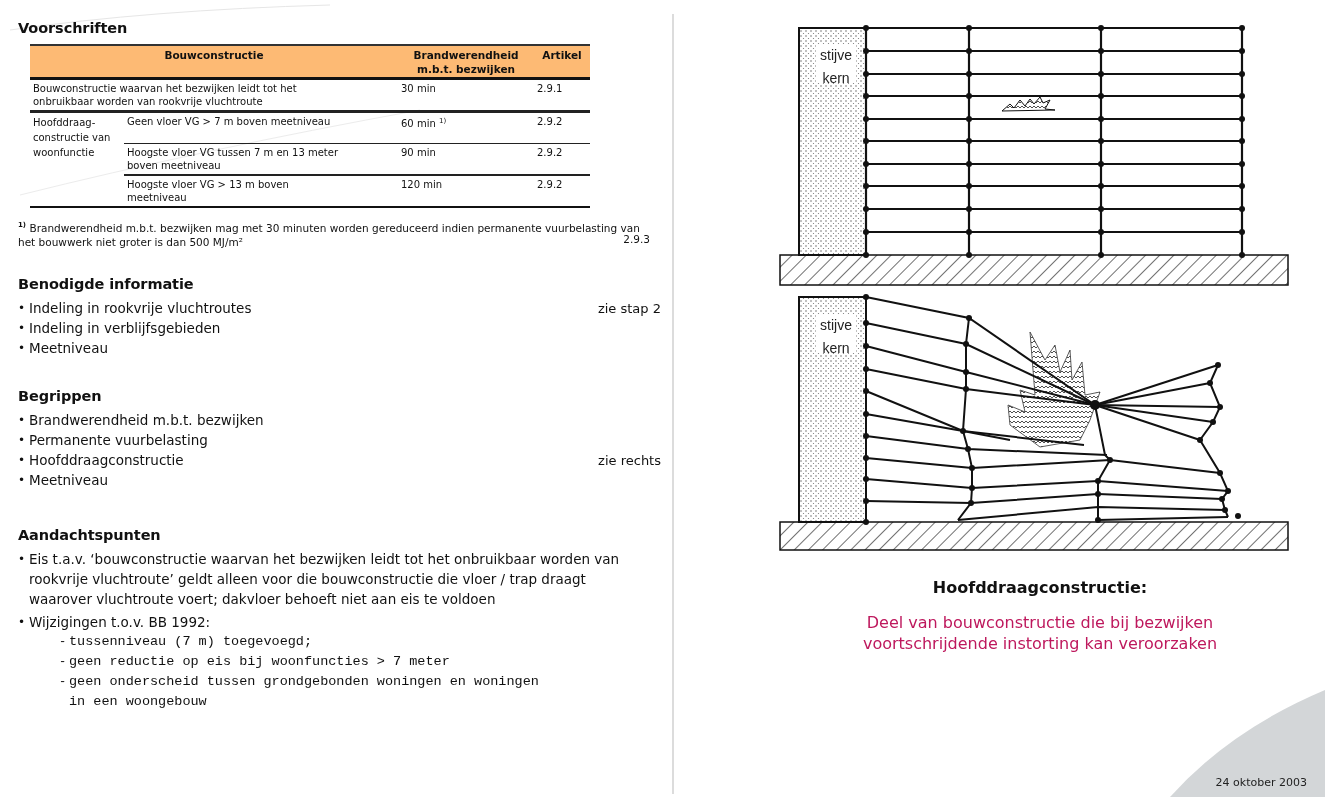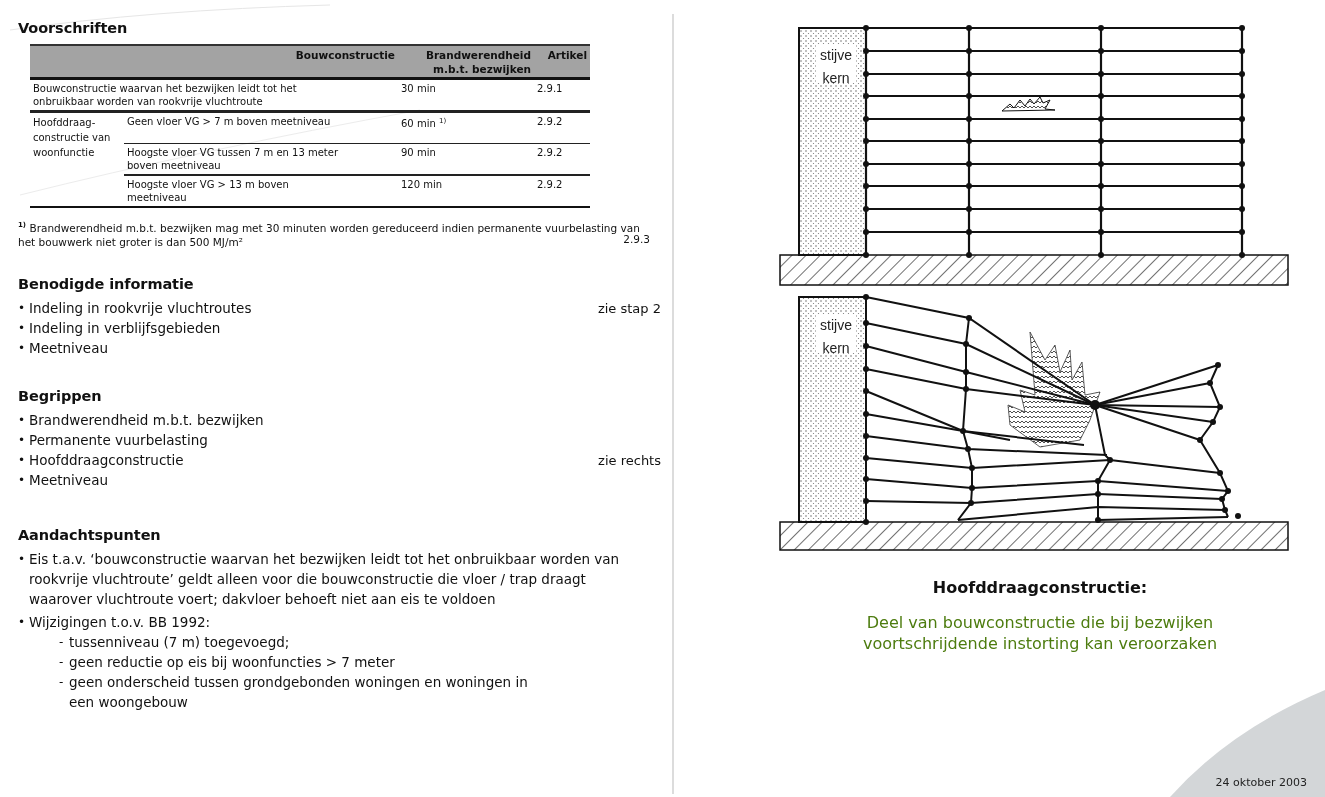--- a/index.html
+++ b/index.html
@@ -2,40 +2,40 @@
 <html><head>
 <meta charset="utf-8">
 <style>
   html, body { margin: 0; padding: 0; background: #ffffff; }
   body { width: 1325px; height: 797px; position: relative; overflow: hidden;
          font-family: "DejaVu Sans", sans-serif; color: #111; }
   .left { position: absolute; left: 18px; top: 0; width: 640px; height: 797px; }
   .divider { position: absolute; left: 672px; top: 14px; width: 2px; height: 780px; background: #dcdcdc; }
   .h-sec { font-weight: bold; font-size: 14.5px; margin: 0; position: absolute; left: 0; letter-spacing: -0.1px; }
   table.reg { position: absolute; left: 12px; top: 44px; width: 560px; border-collapse: collapse; font-size: 10px; }
-  table.reg th { background: #a3a3a3; text-align: right; font-weight: bold; font-size: 10.5px; padding: 2px 3px 1px 3px; vertical-align: top; line-height: 14px; }
+  table.reg th { background: #fdba74; text-align: center; font-weight: bold; font-size: 10.5px; padding: 2px 3px 1px 3px; vertical-align: top; line-height: 14px; }
   table.reg thead tr { border-top: 2px solid #333; border-bottom: 3px solid #111; }
   table.reg td { padding: 2px 3px; vertical-align: top; line-height: 13px; }
   table.reg td.c { }
   .row-a { border-bottom: 3px solid #222; }
   .row-b1 td.sub, .row-b1 td.c { border-bottom: 1px solid #222; }
   .row-b2 td.sub, .row-b2 td.c { border-bottom: 2px solid #222; }
   .row-b3 { border-bottom: 2px solid #111; }
   .footnote { position: absolute; left: 0; top: 218px; width: 632px; font-size: 10.5px; line-height: 14px; }
   .footnote .ref { position: absolute; right: 0; top: 14px; }
   .list { position: absolute; left: 0; list-style: none; margin: 0; padding: 0; font-size: 13.5px; }
   .list li { line-height: 20px; position: relative; padding-left: 11px; width: 620px; }
   .list li::before { content: "\2022"; position: absolute; left: 0; top: 0; font-size: 12px; }
   .list .side { position: absolute; right: -12px; top: 1px; font-size: 13px; }
   .list.long li { line-height: 20px; }
   .sublist { list-style: none; margin: 0; padding: 0 0 0 30px; }
-  .sublist li { padding-left: 10px; line-height: 20px; }
+  .sublist li { padding-left: 10px; line-height: 20px; font-family: Liberation Mono, monospace; }
   .sublist li::before { content: "-"; left: 0; }
   .caption-title { position: absolute; left: 780px; width: 520px; top: 578px; text-align: center; font-weight: bold; font-size: 16px; }
-  .caption-text { position: absolute; left: 780px; width: 520px; top: 612px; text-align: center; font-size: 16px; line-height: 21px; color: #4d7c0f; }
+  .caption-text { position: absolute; left: 780px; width: 520px; top: 612px; text-align: center; font-size: 16px; line-height: 21px; color: #be185d; }
   .date { position: absolute; right: 18px; bottom: 8px; font-size: 11px; color: #222; }
   svg text { font-family: "Liberation Sans", sans-serif; }
   .deco { position: absolute; left: 0; top: 0; pointer-events: none; }
 </style>
 </head>
 <body>
 
 <svg class="deco" width="700" height="797">
   <path d="M10 30 Q 150 10 330 5" stroke="#e6e6e6" stroke-width="1" fill="none"></path>
   <path d="M20 195 Q 200 150 420 110" stroke="#ececec" stroke-width="1" fill="none"></path>

